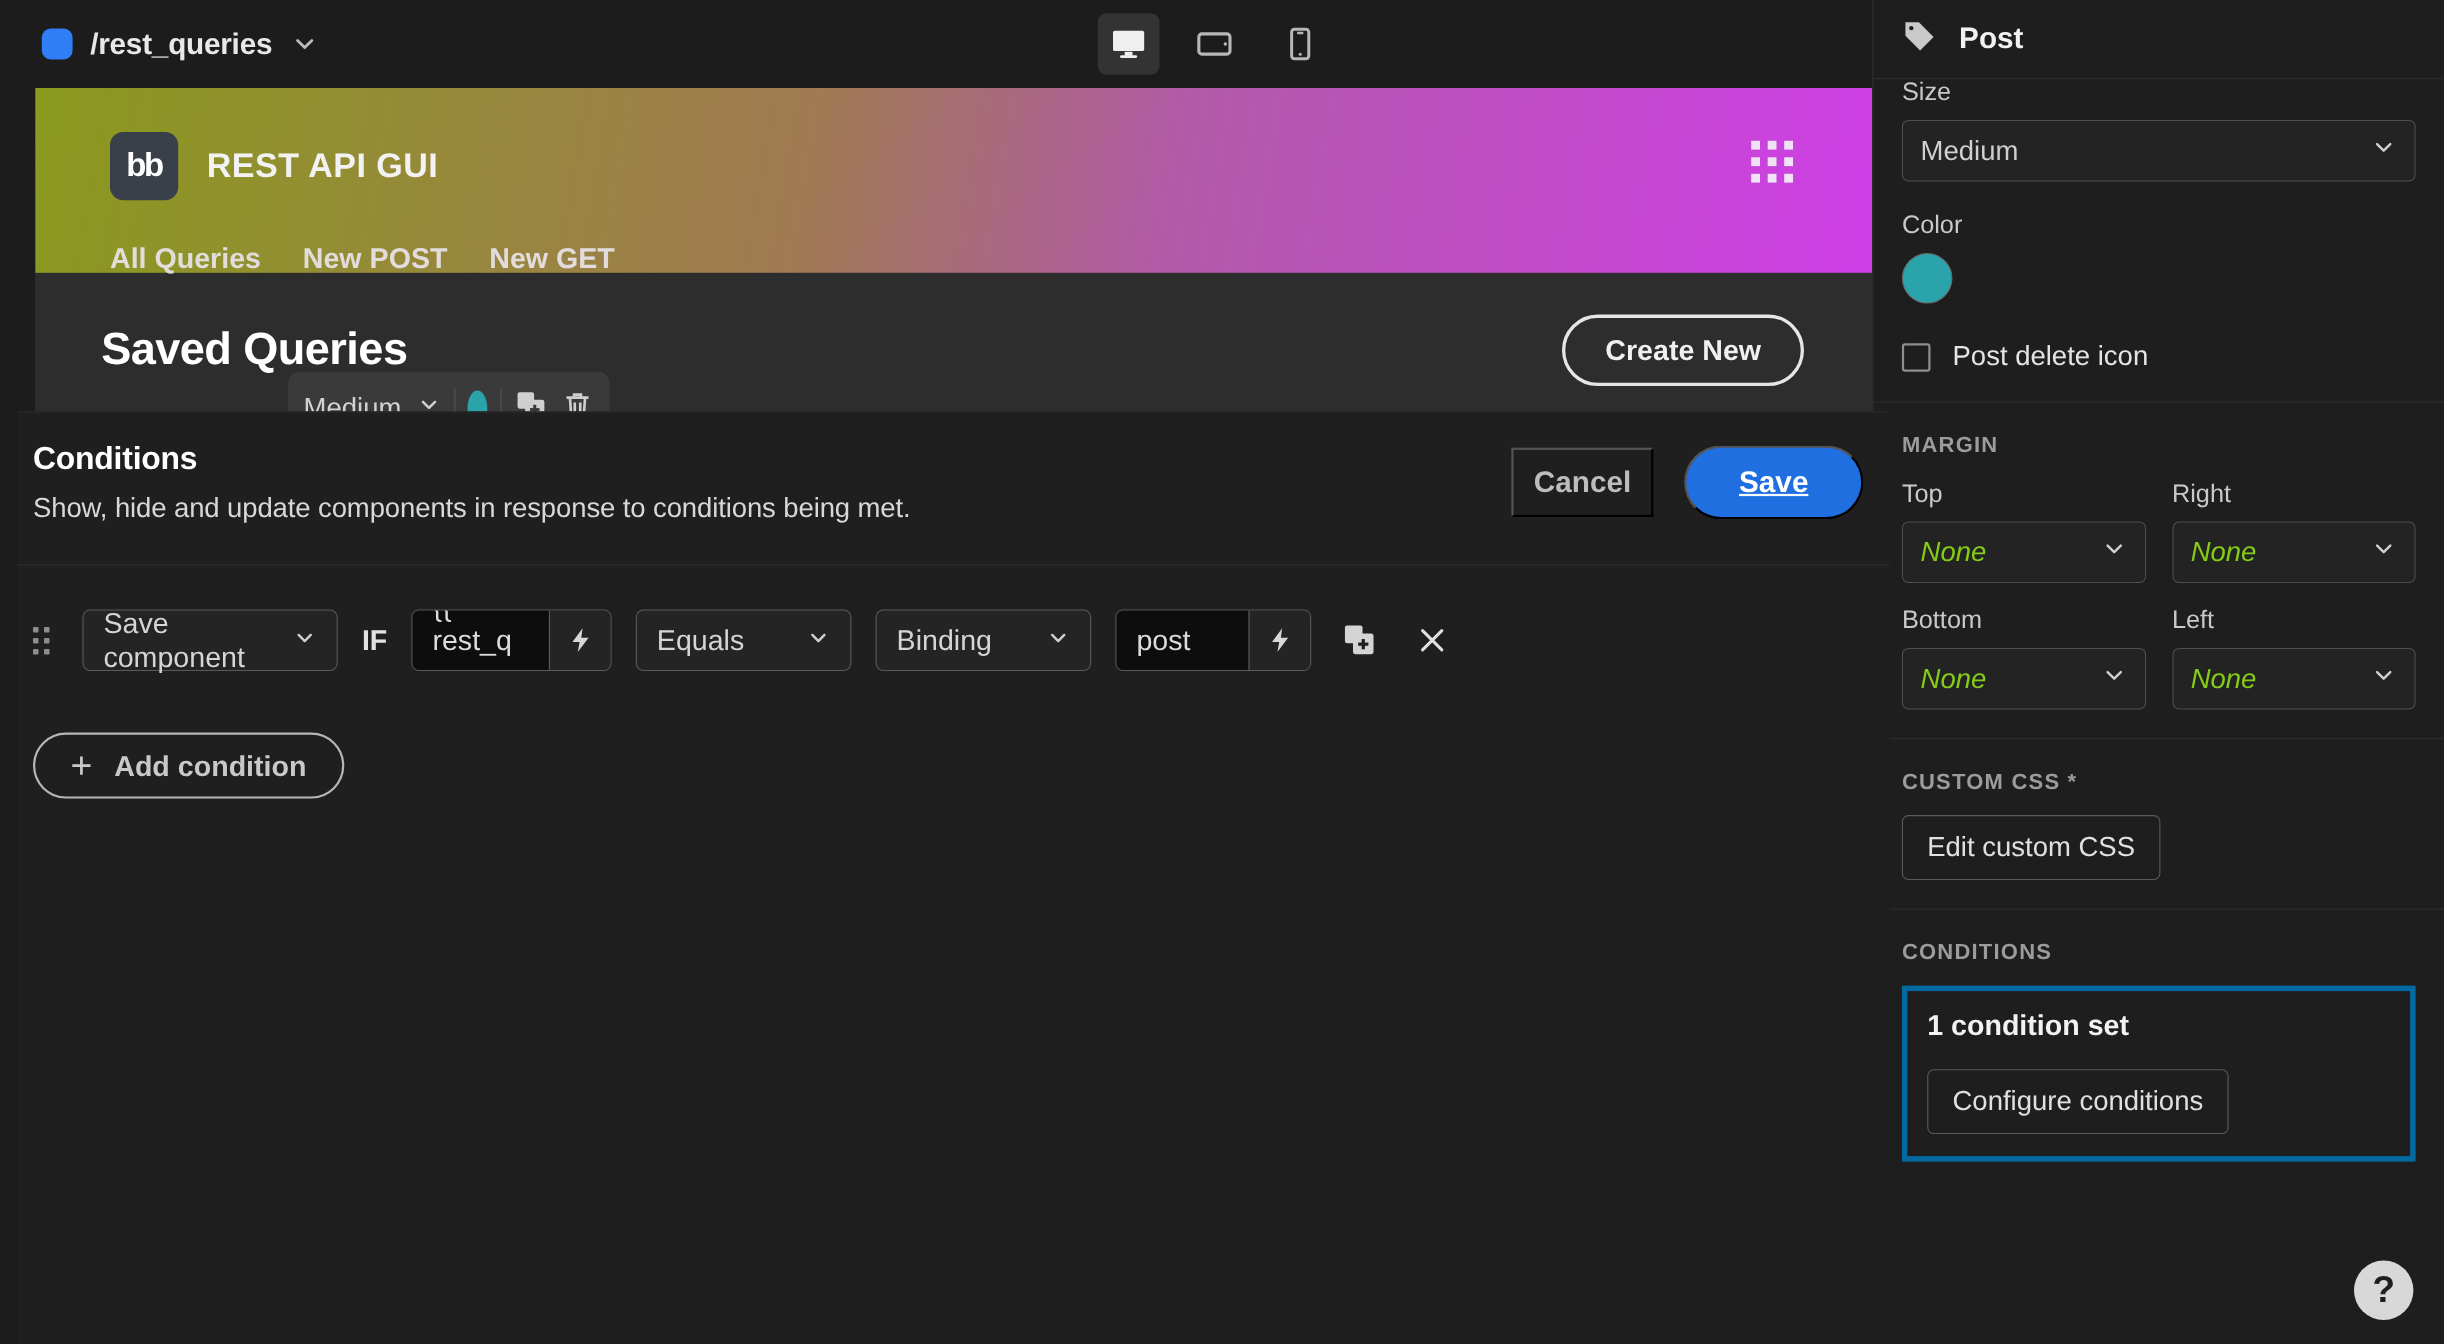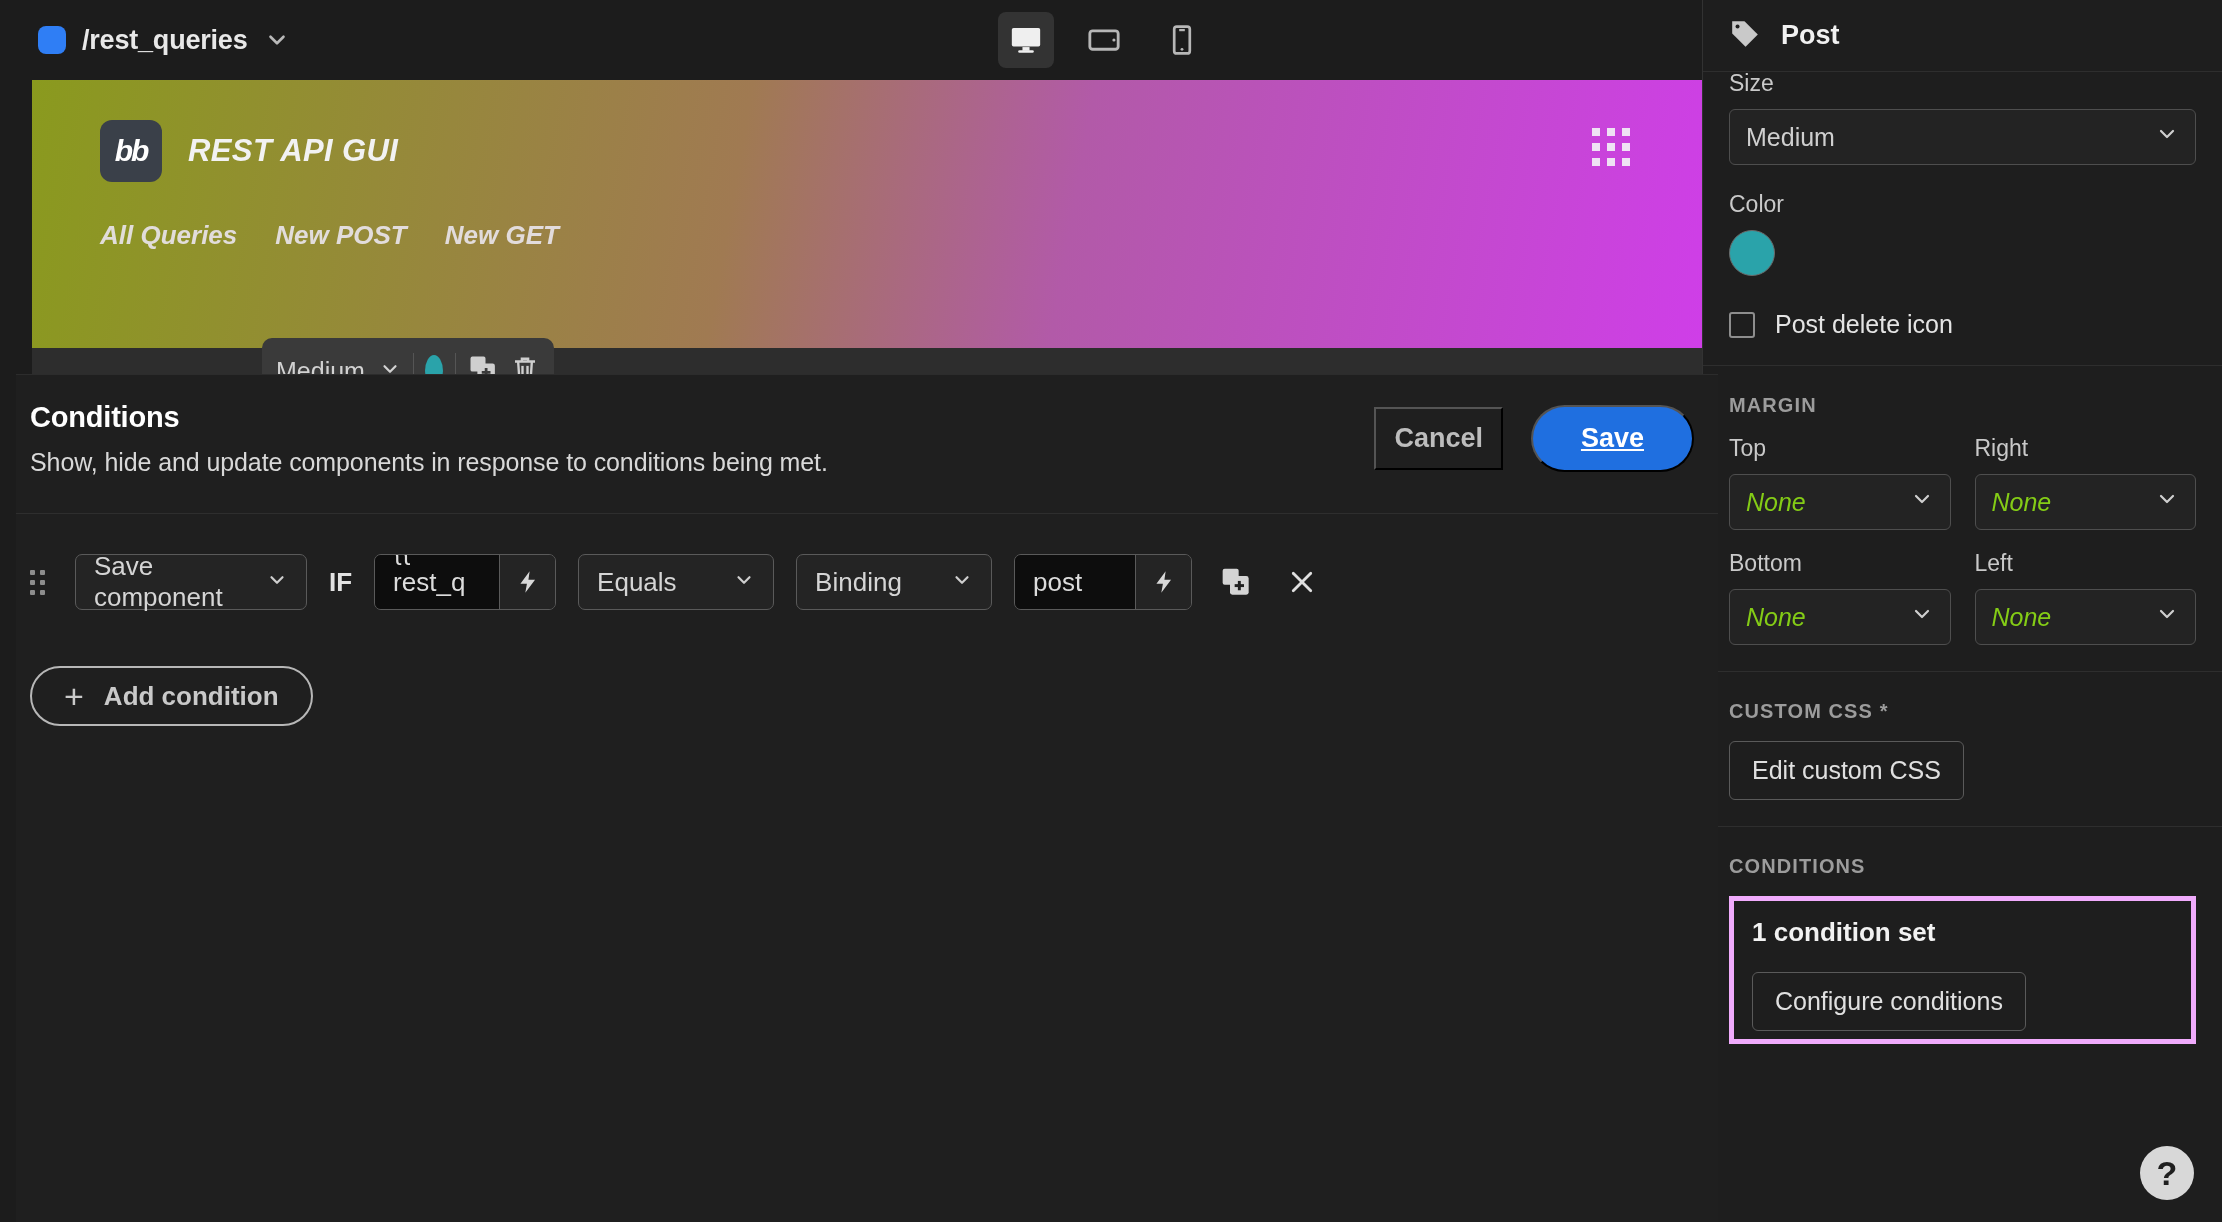--- a/index.html
+++ b/index.html
@@ -45,24 +45,23 @@
   }
   .dev-btn.active { background: #333333; }
 
   
   .canvas {
     position: absolute; left: 16px; top: 80px; width: 1670px; bottom: 0;
     background: #2d2d2d;
     overflow: hidden;
   }
   .app-header {
-    position: relative; height: 268px; width: 100%;
+    position: relative; height: 168px; width: 100%;
     background: linear-gradient(100deg, #8a9a1e 0%, #a07a52 42%, #b25aa8 62%, #cf3ee8 100%);
     filter: blur(0.4px);
-    font-style: italic;
   }
   .brand-row { position: absolute; left: 68px; top: 40px; display: flex; align-items: center; gap: 26px; }
   .brand-logo {
     width: 62px; height: 62px; border-radius: 12px; background: #3a4049;
     display: flex; align-items: center; justify-content: center;
     color: #ffffff; font-size: 30px; font-weight: 800; letter-spacing: -2px;
   }
   .brand-title { color: #f2f2f2; font-size: 31px; font-weight: 600; letter-spacing: 0.4px; }
   .nav-row { position: absolute; left: 68px; top: 140px; display: flex; gap: 38px; }
   .nav-link { color: #e9e4ea; font-size: 26px; font-weight: 600; opacity: .92; }
@@ -192,21 +191,21 @@
   }
   .checkrow { display: flex; align-items: center; gap: 20px; margin-top: 34px; }
   .checkbox { width: 26px; height: 26px; border: 2px solid #8e8e8e; border-radius: 3px; }
   .checkrow span { color: #e4e4e4; font-size: 25px; }
   .grid2 { display: grid; grid-template-columns: 1fr 1fr; gap: 20px 24px; }
   .ghost-btn {
     border: 1px solid #5a5a5a; border-radius: 6px; background: transparent;
     color: #e0e0e0; font-size: 25px; padding: 14px 22px;
   }
   .cond-count { color: #f2f2f2; font-size: 26px; font-weight: 700; font-stretch: condensed; }
-  .highlight-box { border: 5px solid #f0abfc; padding: 16px 18px 8px 18px; margin-top: 2px; }
+  .highlight-box { border: 5px solid #0369a1; padding: 16px 18px 20px 18px; margin-top: 2px; }
   .help-fab {
     position: absolute; right: 28px; bottom: 22px;
     width: 54px; height: 54px; border-radius: 50%; background: #d8d8d8;
     display: flex; align-items: center; justify-content: center;
     color: #1f1f1f; font-size: 34px; font-weight: 700;
   }
   .scrollbar-hint {
     position: absolute; right: 513px; top: 540px; width: 5px; height: 680px; background: #3a3a3a;
   }
 </style>

